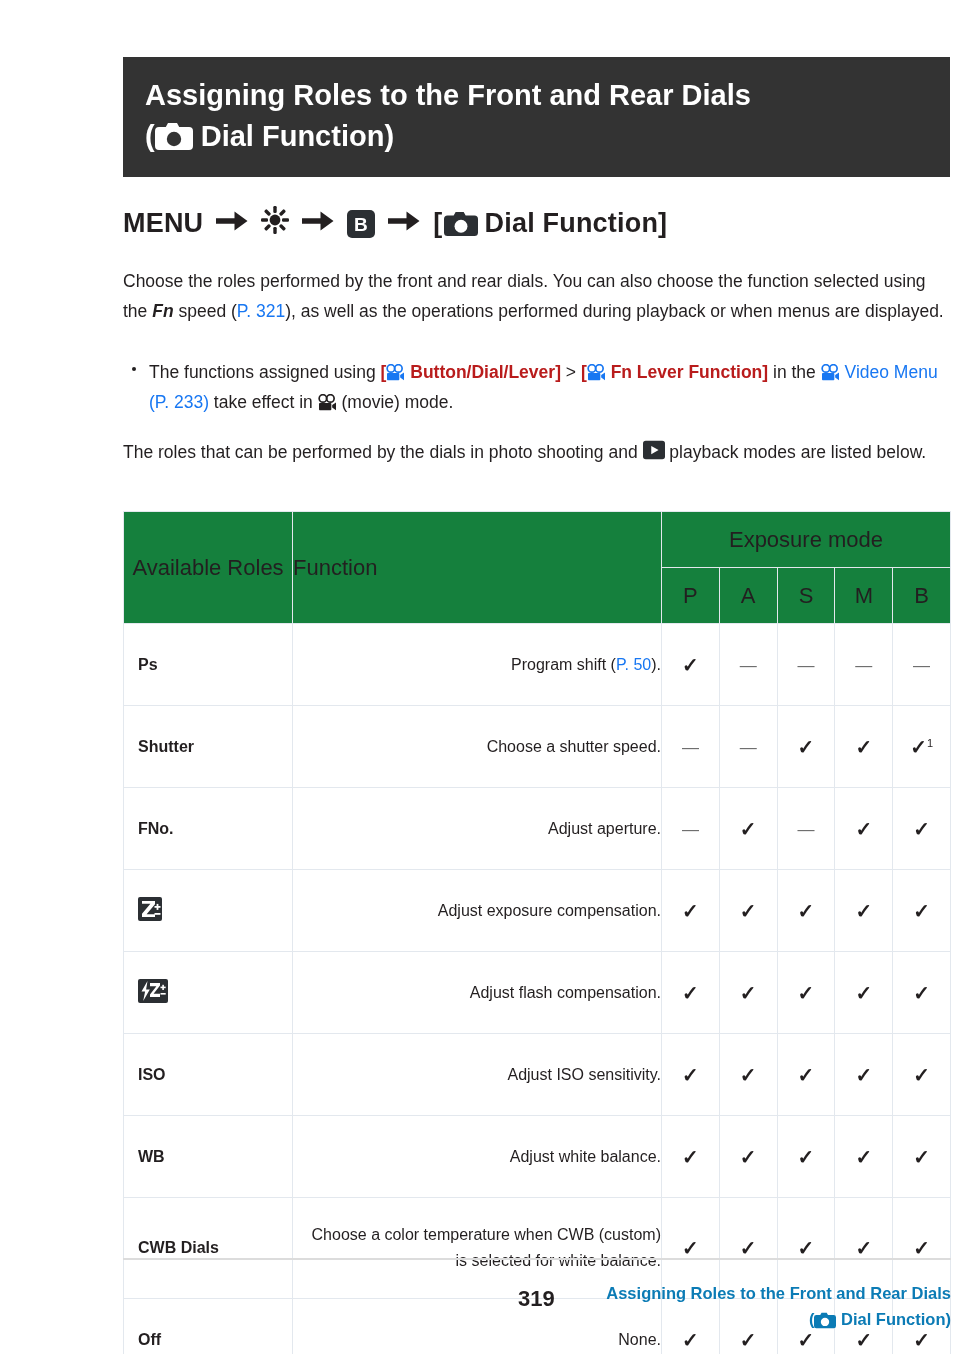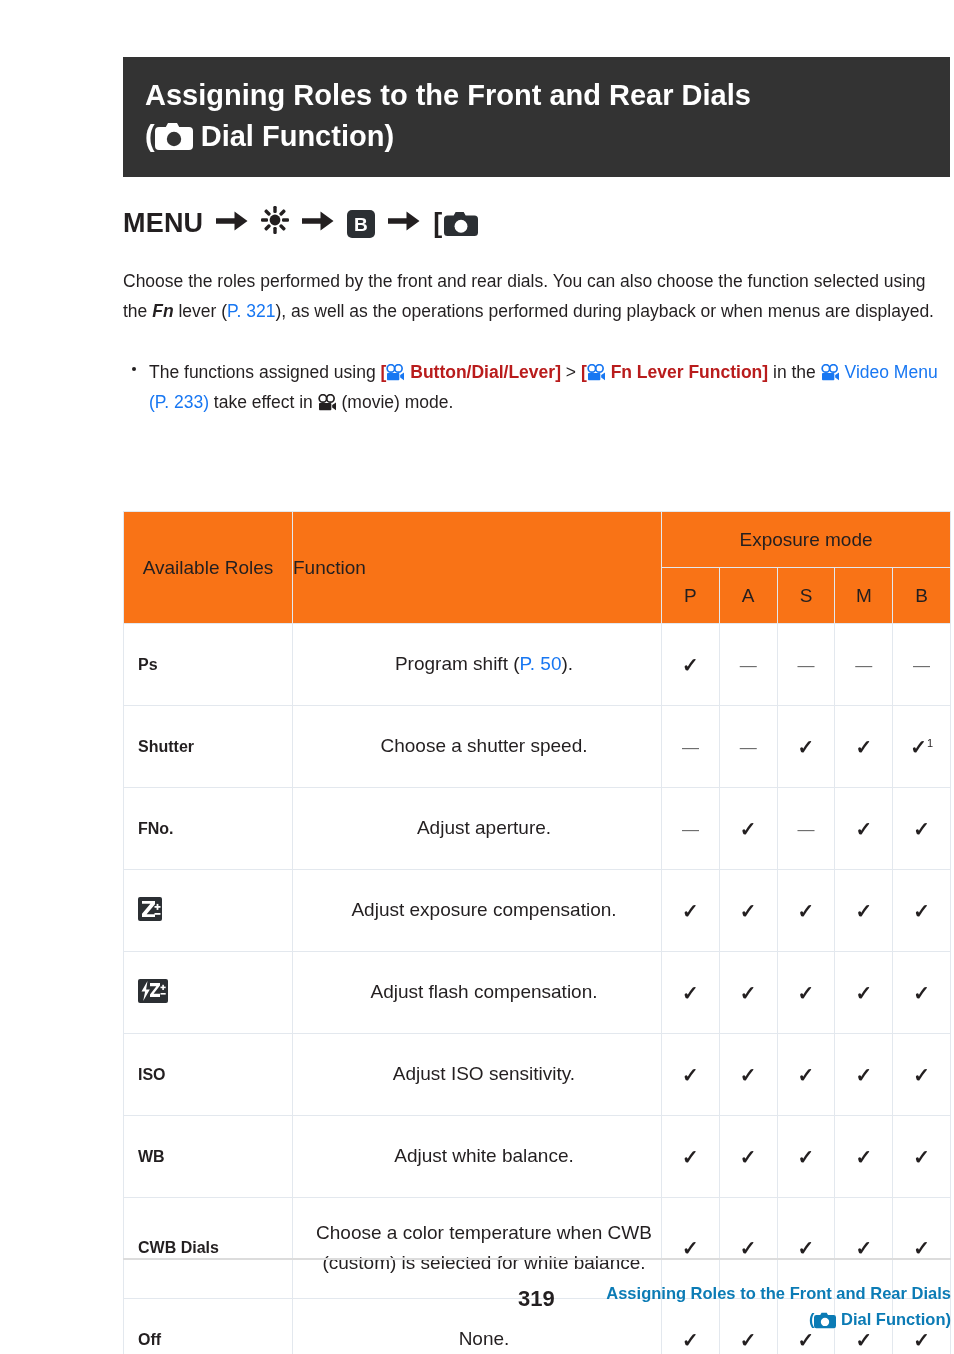--- a/index.html
+++ b/index.html
@@ -128,41 +128,41 @@
     font-size: 16.5px;
     color: #231f20;
     table-layout: fixed;
   }
   .tbl th, .tbl td {
     border: 1px solid #e3e8ee;
     padding: 0;
     vertical-align: middle;
   }
   .tbl thead th {
-    background: #f97316;
+    background: #15803d;
     font-weight: normal;
     color: #231f20;
-    font-size: 19px;
+    font-size: 22px;
   }
   th.c-roles { width: 168px; height: 110px; text-align: center; font-weight: bold; }
   th.c-func  { width: 368px; text-align: left; }
   th.c-expo  { text-align: center; height: 55px; }
   th.c-mode  { width: 58.4px; text-align: center; height: 55px; }
 
   .tbl tbody td { background: #ffffff; }
   td.role {
     text-align: left;
     padding: 14px 0 14px 14px;
     font-weight: bold;
     font-size: 16px;
   }
   td.func {
-    text-align: center;
+    text-align: right;
     padding: 14px 0 14px 14px;
-    font-size: 19px;
+    font-size: 16px;
     line-height: 1.6;
   }
   td.mark {
     text-align: center;
     font-size: 19px;
     color: #231f20;
   }
   td.mark .chk { font-weight: bold; font-size: 20px; }
   td.mark .dash { color: #6b6b6b; font-size: 17px; }
   td.mark sup { font-size: 11px; vertical-align: super; }
@@ -252,23 +252,24 @@
     <span class="arrow"><svg width="32" height="22" viewBox="0 0 32 22">
           <path fill="#231f20" d="M0 8.2h18.5v-6.7L31.5 11 18.5 20.5v-6.7H0z"></path>
         </svg></span>
     <span class="seg">[</span>
     <span class="cam-icon" style="margin:0 7px 0 1px;">
         <svg width="34" height="26" viewBox="0 0 38 29">
           <path fill="#2b2f33" d="M13 1h9l2.2 4H34a4 4 0 0 1 4 4v15a4 4 0 0 1-4 4H4a4 4 0 0 1-4-4V9a4 4 0 0 1 4-4h6.8z"></path>
           <circle cx="19" cy="17" r="7.2" fill="#ffffff"></circle>
         </svg>
       </span>
+    <span class="seg">Dial Function]</span>
   </div>
 
-  <div class="body-text" id="para1"><span>Choose the roles performed by the front and rear dials. You can also choose the function selected using the </span><b class="strong">Fn</b><span> lever (</span><span class="link">P. 321</span><span>), as well as the operations performed during playback or when menus are displayed.</span></div>
+  <div class="body-text" id="para1"><span>Choose the roles performed by the front and rear dials. You can also choose the function selected using the </span><b class="strong">Fn</b><span> speed (</span><span class="link">P. 321</span><span>), as well as the operations performed during playback or when menus are displayed.</span></div>
 
   <div class="bullet-block">
     <span class="bullet-dot"></span>
     <span class="bullet-body"><span>The functions assigned using </span><span class="link-b"><span>[</span><span class="movie-icon"><svg width="19" height="17" viewBox="0 0 22 20">
               <circle cx="5.6" cy="5.2" r="4.4" fill="none" stroke="#1877f2" stroke-width="2"></circle>
               <circle cx="14.4" cy="5.2" r="4.4" fill="none" stroke="#1877f2" stroke-width="2"></circle>
               <rect x="1" y="10.5" width="14.5" height="8.5" rx="1" fill="#1877f2"></rect>
               <path d="M16.5 13l4.5-3v9l-4.5-3z" fill="#1877f2"></path>
             </svg></span> <span>Button/Dial/Lever]</span></span><span> &gt; </span><span class="link-b"><span>[</span><span class="movie-icon"><svg width="19" height="17" viewBox="0 0 22 20">
               <circle cx="5.6" cy="5.2" r="4.4" fill="none" stroke="#1877f2" stroke-width="2"></circle>
@@ -281,20 +282,24 @@
               <rect x="1" y="10.5" width="14.5" height="8.5" rx="1" fill="#1877f2"></rect>
               <path d="M16.5 13l4.5-3v9l-4.5-3z" fill="#1877f2"></path>
             </svg></span> <span>Video Menu (P. 233)</span></span><span> take effect in </span><span class="movie-icon"><svg width="19" height="17" viewBox="0 0 22 20">
             <circle cx="5.6" cy="5.2" r="4.4" fill="none" stroke="#231f20" stroke-width="2"></circle>
             <circle cx="14.4" cy="5.2" r="4.4" fill="none" stroke="#231f20" stroke-width="2"></circle>
             <rect x="1" y="10.5" width="14.5" height="8.5" rx="1" fill="#231f20"></rect>
             <path d="M16.5 13l4.5-3v9l-4.5-3z" fill="#231f20"></path>
           </svg></span><span> (movie) mode.</span></span>
   </div>
 
+  <div class="body-text" id="para2"><span>The roles that can be performed by the dials in photo shooting and </span><span class="boxicon"><svg width="22" height="22" viewBox="0 0 24 24">
+          <rect x="0" y="2" width="24" height="20" rx="3" fill="#2b2f33"></rect>
+          <path d="M9 7.5l8 4.5-8 4.5z" fill="#ffffff"></path>
+        </svg></span><span> playback modes are listed below.</span></div>
 
   <table class="tbl">
     <thead>
       <tr>
         <th class="c-roles" rowspan="2">Available Roles</th>
         <th class="c-func" rowspan="2">Function</th>
         <th class="c-expo" colspan="5">Exposure mode</th>
       </tr>
       <tr>
         <th class="c-mode">P</th>

